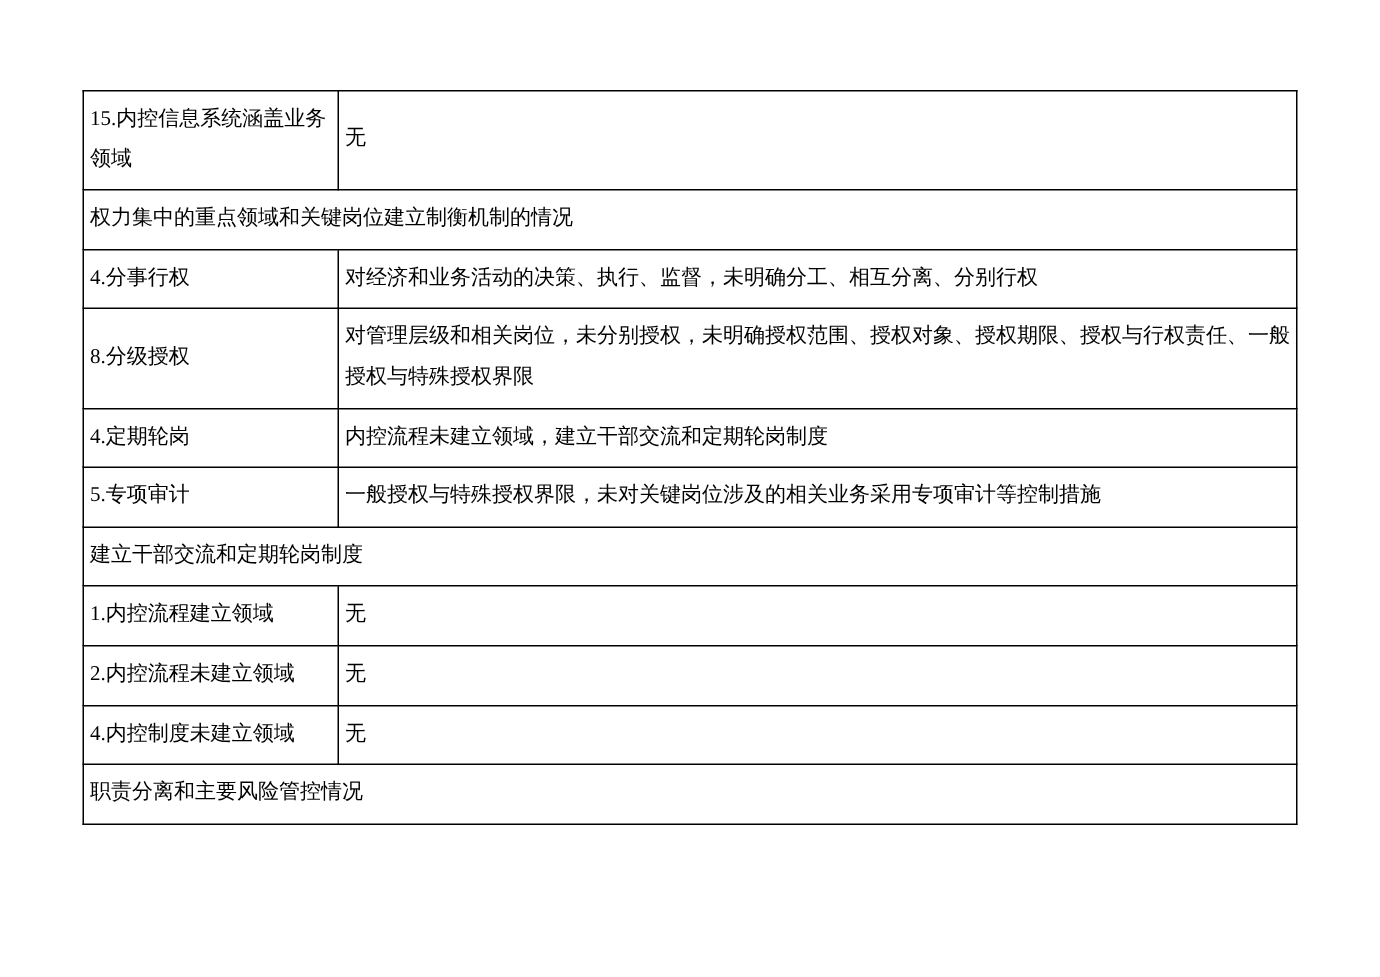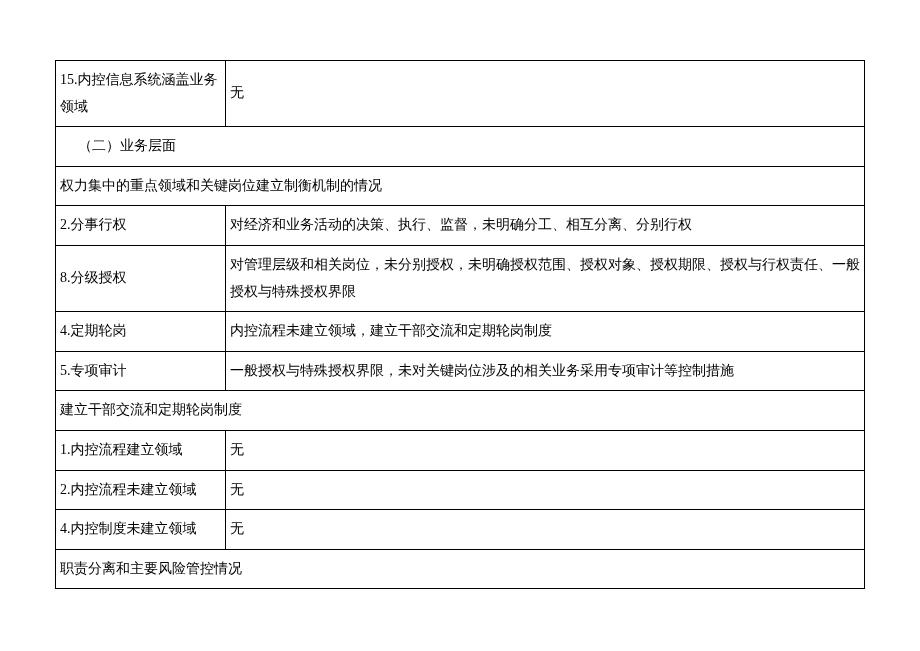--- a/index.html
+++ b/index.html
@@ -38,28 +38,25 @@
 <table>
   <colgroup>
     <col class="col-label">
     <col>
   </colgroup>
   <tbody>
     <tr>
       <td>15.内控信息系统涵盖业务领域</td>
       <td>无</td>
     </tr>
-    <tr class="indent">
-      <td colspan="2">（二）业务层面</td>
-    </tr>
     <tr class="section-header">
       <td colspan="2">权力集中的重点领域和关键岗位建立制衡机制的情况</td>
     </tr>
     <tr>
-      <td>2.分事行权</td>
+      <td>4.分事行权</td>
       <td>对经济和业务活动的决策、执行、监督，未明确分工、相互分离、分别行权</td>
     </tr>
     <tr>
       <td>8.分级授权</td>
       <td>对管理层级和相关岗位，未分别授权，未明确授权范围、授权对象、授权期限、授权与行权责任、一般授权与特殊授权界限</td>
     </tr>
     <tr>
       <td>4.定期轮岗</td>
       <td>内控流程未建立领域，建立干部交流和定期轮岗制度</td>
     </tr>

